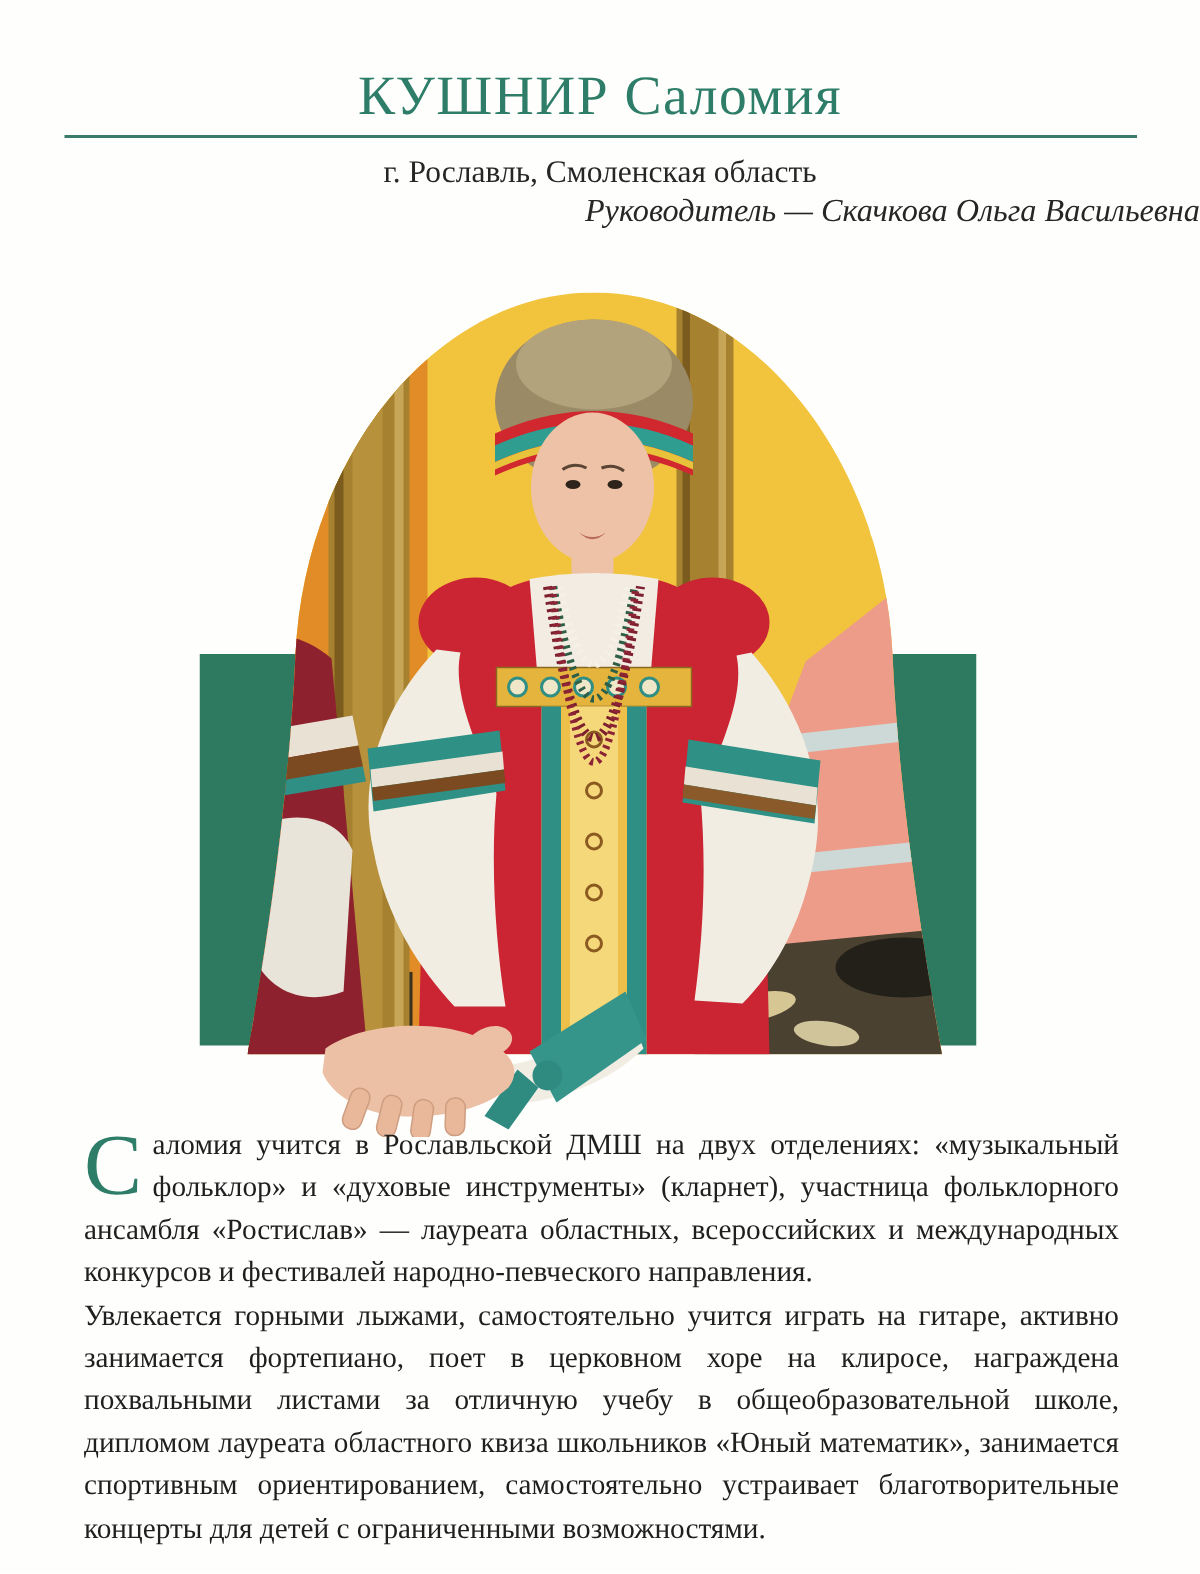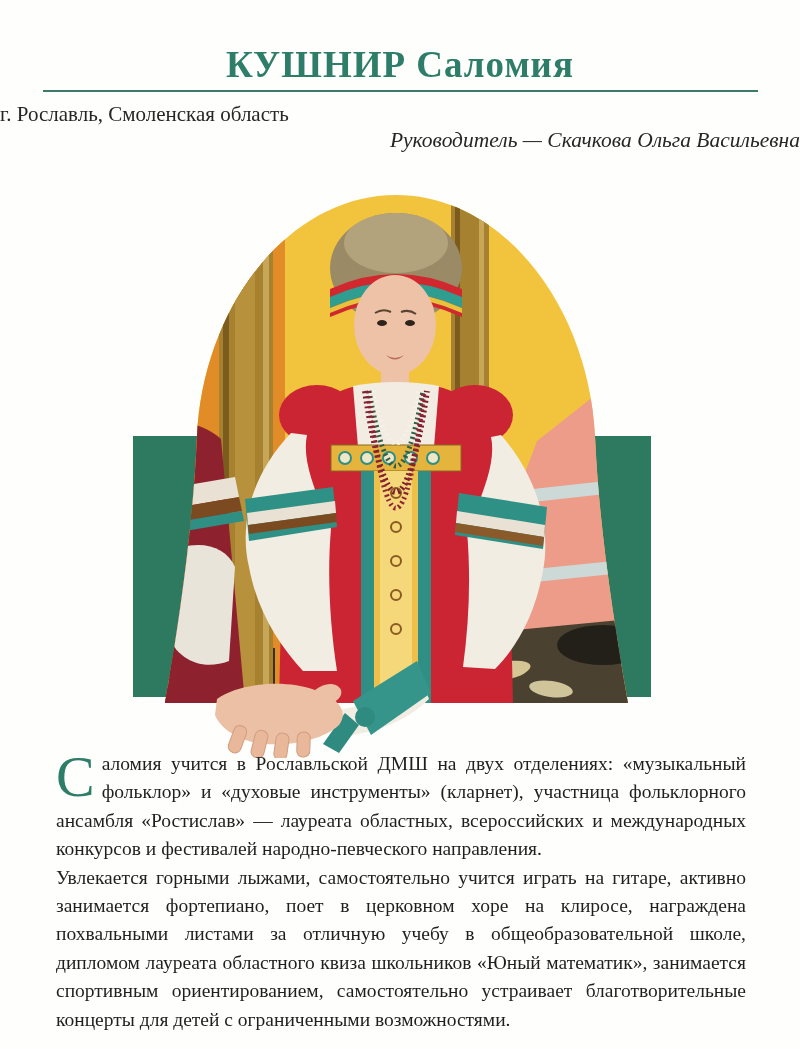--- a/index.html
+++ b/index.html
@@ -2,27 +2,27 @@
 <html lang="ru"><head>
 <meta charset="utf-8">
 <style>
   html,body{margin:0;padding:0;background:#ffffff;}
   .page{
     position:relative;width:800px;height:1049px;background:#fefefd;
     font-family:"Liberation Serif","DejaVu Serif",serif;color:#1e1e1e;overflow:hidden;
   }
   .title{
     position:absolute;top:44px;left:0;width:100%;text-align:center;
-    font-size:37px;line-height:42px;color:#2e7d68;letter-spacing:1px;font-weight:700;
+    font-size:37px;line-height:42px;color:#2e7d68;letter-spacing:1px;font-weight:400;
   }
   .title-rule{
     position:absolute;top:90px;left:43px;width:715px;height:2px;background:#3c7a69;
   }
   .loc-line{
-    position:absolute;top:101px;left:0;width:100%;text-align:left;
+    position:absolute;top:101px;left:0;width:100%;text-align:center;
     font-size:21px;line-height:26px;color:#262626;
   }
   .sup-line{
     position:absolute;top:127px;left:0;width:100%;text-align:right;
     font-size:21.5px;line-height:27px;font-style:italic;color:#262626;
   }
   .photo-wrap{position:absolute;left:133px;top:193px;width:518px;height:565px;}
   .photo-wrap svg{display:block;width:518px;height:565px;}
   .bio{
     position:absolute;left:56px;top:750px;width:690px;

